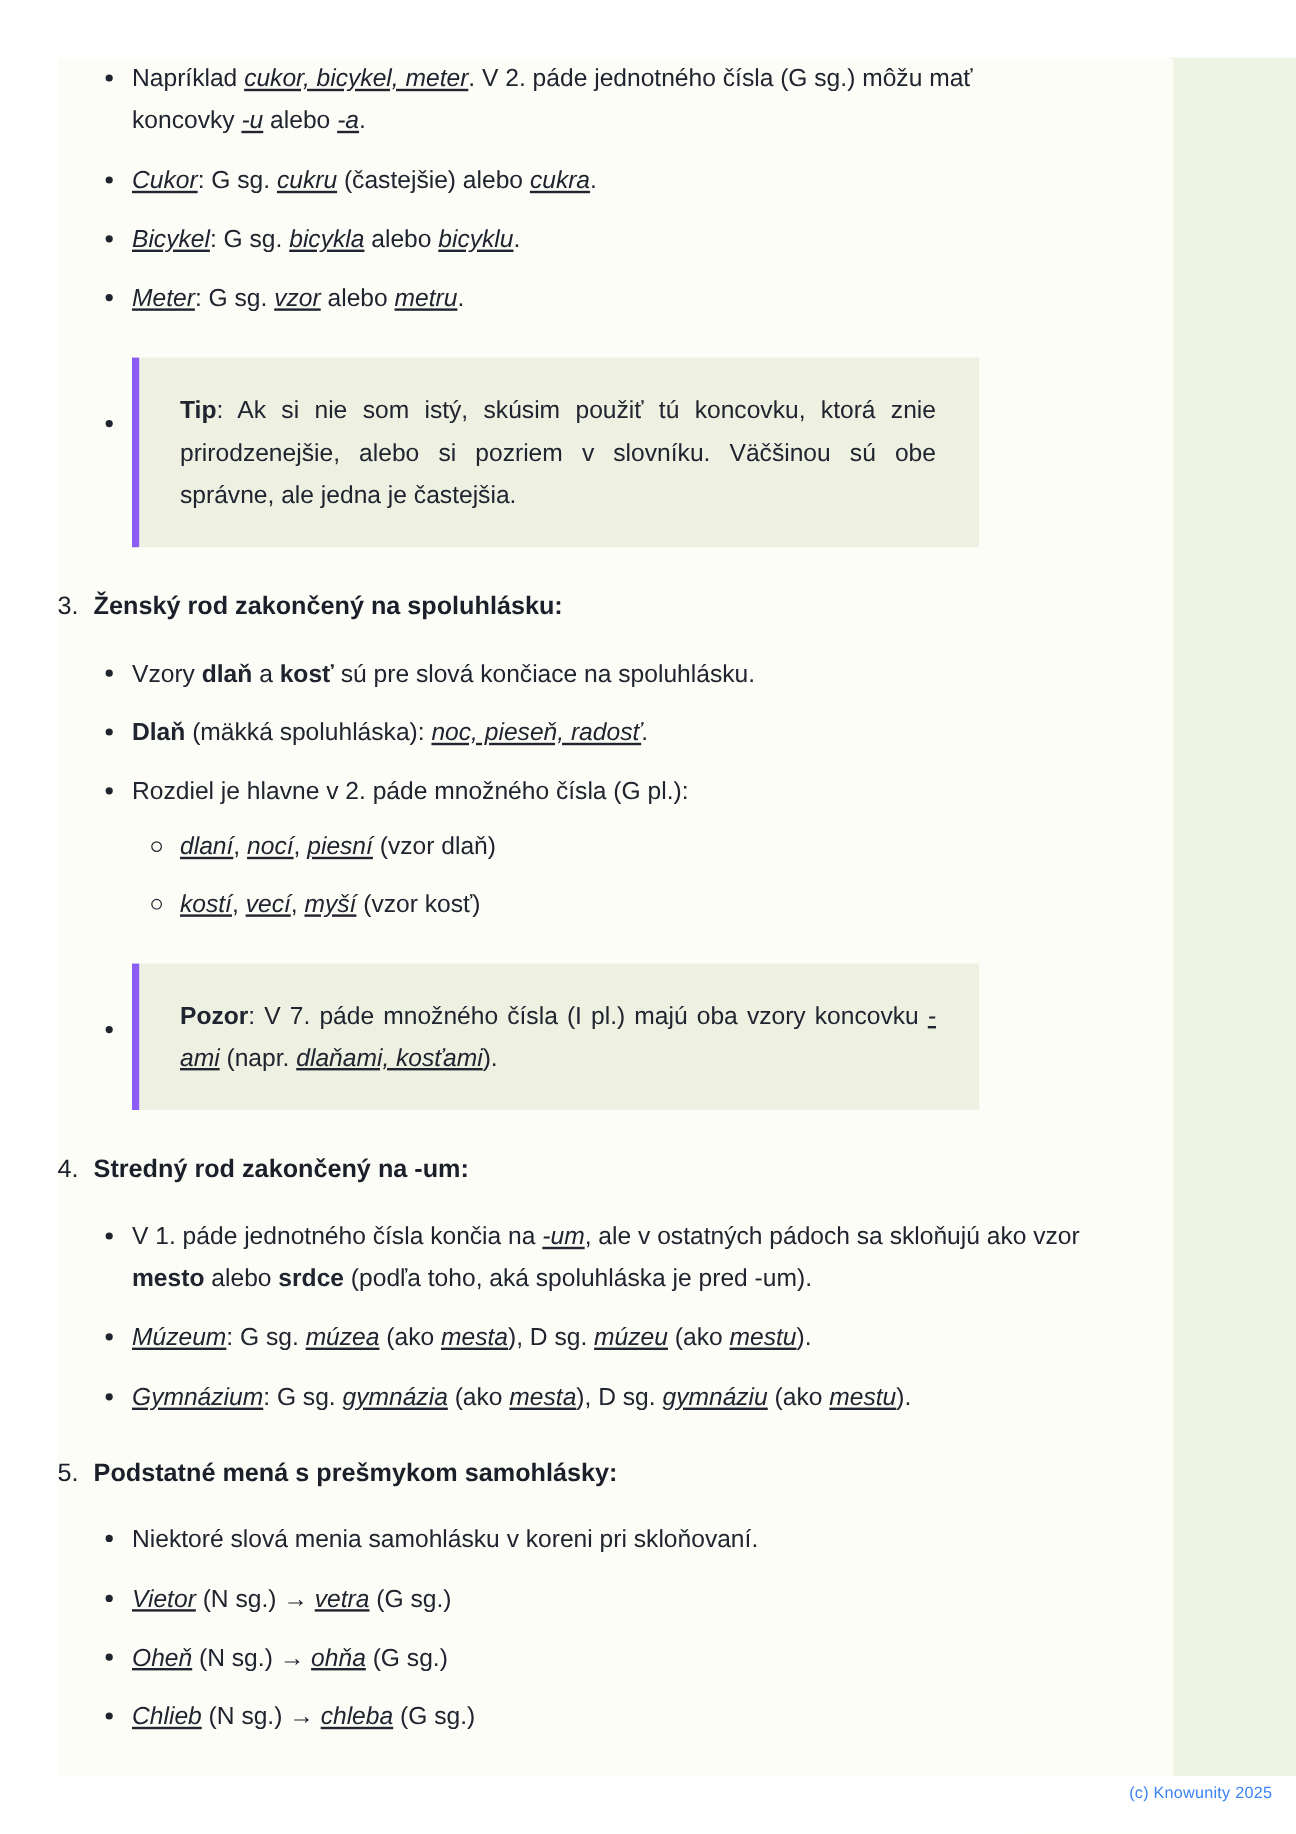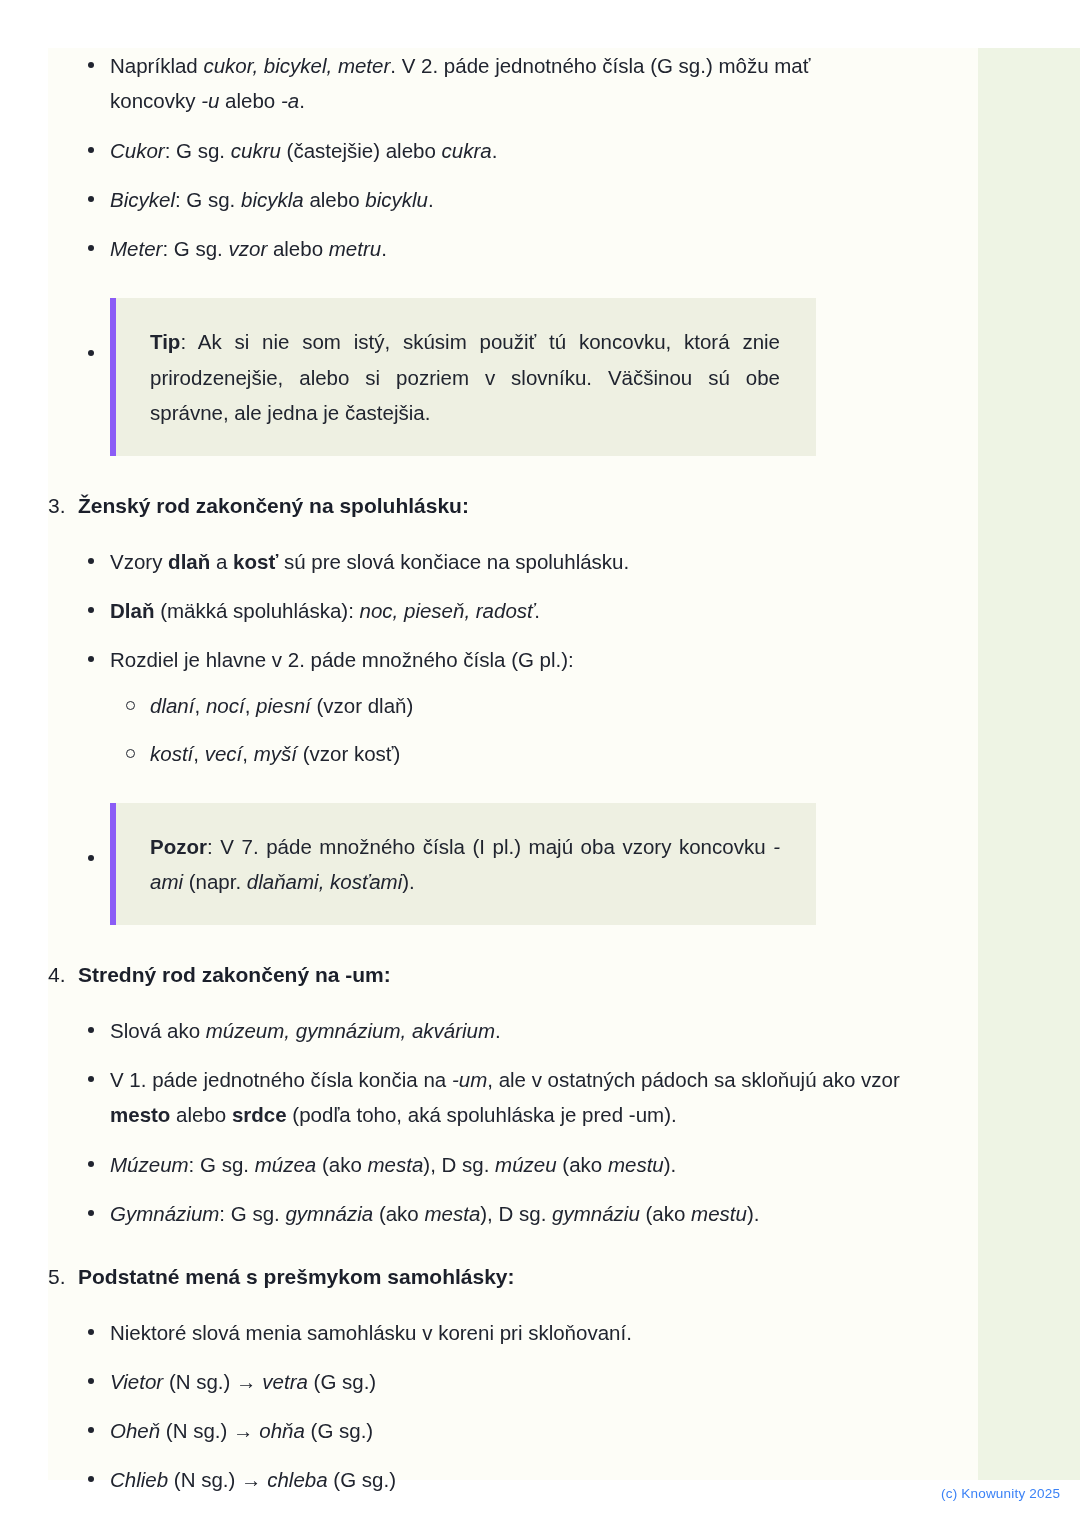--- a/index.html
+++ b/index.html
@@ -134,21 +134,21 @@
     box-sizing: content-box;
   }
   .callout p {
     margin: 0;
     font-size: 20.5px;
     line-height: 1.72;
     text-align: justify;
     color: #20242f;
   }
 
-  em { font-style: italic; }
+  em { font-style: italic; text-decoration: underline; }
   strong { font-weight: 700; }
 
   
   #watermark {
     position: absolute;
     left: 893px;
     top: 1438px;
     font-size: 13.5px;
     color: #3b82f6;
     letter-spacing: 0.2px;
@@ -178,21 +178,20 @@
       <div class="li"><strong>Dlaň</strong><span> (mäkká spoluhláska): </span><em>noc, pieseň, radosť</em><span>.</span></div>
       <div class="li tight"><span>Rozdiel je hlavne v 2. páde množného čísla (G pl.):</span></div>
       <div class="li sub"><em>dlaní</em><span>, </span><em>nocí</em><span>, </span><em>piesní</em><span> (vzor dlaň)</span></div>
       <div class="li sub"><em>kostí</em><span>, </span><em>vecí</em><span>, </span><em>myší</em><span> (vzor kosť)</span></div>
       <div class="callout-row">
         <div class="callout">
           <p><strong>Pozor</strong><span>: V 7. páde množného čísla (I pl.) majú oba vzory koncovku </span><em>-ami</em><span> (napr. </span><em>dlaňami, kosťami</em><span>).</span></p>
         </div>
       </div>
       <div class="section-heading"><span class="num">4.</span><span class="htext">Stredný rod zakončený na -um:</span></div>
-      <div class="li"><span>Slová ako </span><em>múzeum, gymnázium, akvárium</em><span>.</span></div>
       <div class="li"><span>V 1. páde jednotného čísla končia na </span><em>-um</em><span>, ale v ostatných pádoch sa skloňujú ako vzor </span><strong>mesto</strong><span> alebo </span><strong>srdce</strong><span> (podľa toho, aká spoluhláska je pred -um).</span></div>
       <div class="li"><em>Múzeum</em><span>: G sg. </span><em>múzea</em><span> (ako </span><em>mesta</em><span>), D sg. </span><em>múzeu</em><span> (ako </span><em>mestu</em><span>).</span></div>
       <div class="li"><em>Gymnázium</em><span>: G sg. </span><em>gymnázia</em><span> (ako </span><em>mesta</em><span>), D sg. </span><em>gymnáziu</em><span> (ako </span><em>mestu</em><span>).</span></div>
       <div class="section-heading"><span class="num">5.</span><span class="htext">Podstatné mená s prešmykom samohlásky:</span></div>
       <div class="li"><span>Niektoré slová menia samohlásku v koreni pri skloňovaní.</span></div>
       <div class="li"><em>Vietor</em><span> (N sg.) → </span><em>vetra</em><span> (G sg.)</span></div>
       <div class="li"><em>Oheň</em><span> (N sg.) → </span><em>ohňa</em><span> (G sg.)</span></div>
       <div class="li"><em>Chlieb</em><span> (N sg.) → </span><em>chleba</em><span> (G sg.)</span></div>
     </div>
   <div id="watermark">(c) Knowunity 2025</div>

